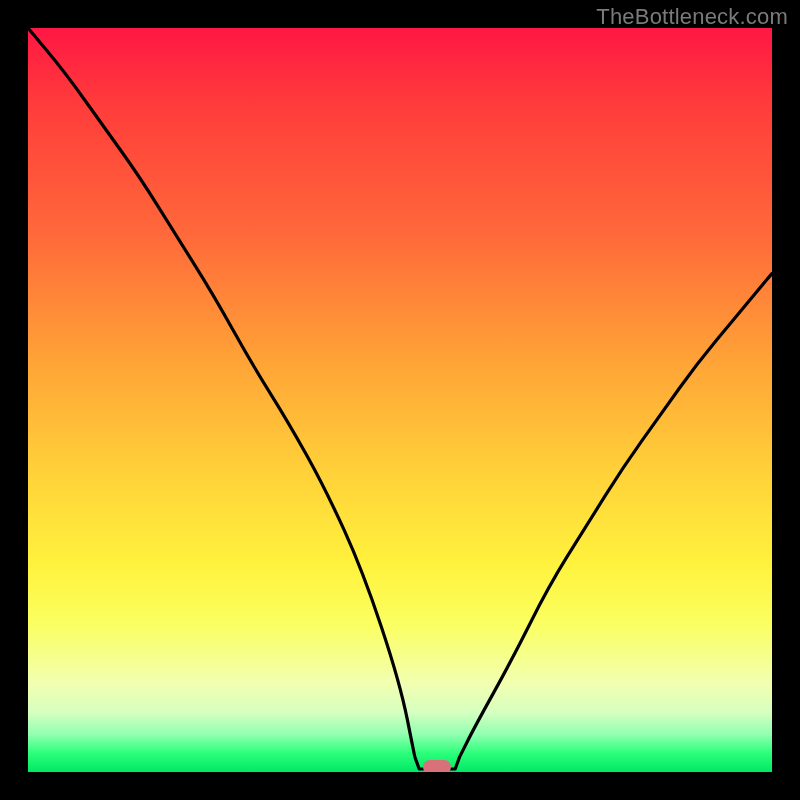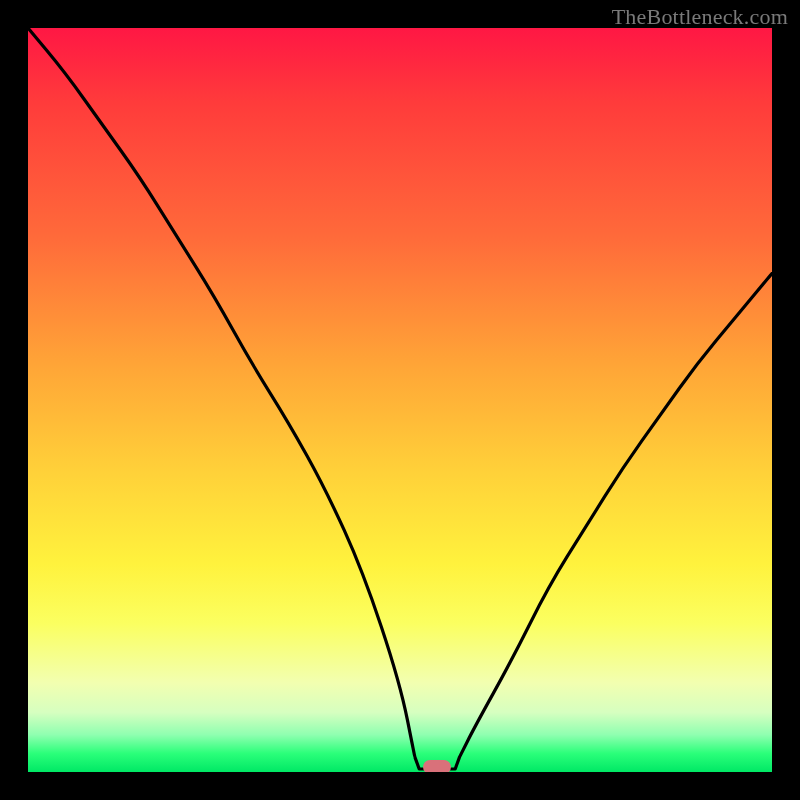--- a/index.html
+++ b/index.html
@@ -19,21 +19,20 @@
   }
   .watermark {
     position: absolute;
     top: 4px;
     right: 12px;
     color: #7a7a7a;
     font-size: 22px;
     font-weight: 500;
     letter-spacing: 0.2px;
     z-index: 20;
-    font-family: Liberation Serif, serif;
   }
   .plot-area {
     position: absolute;
     left: 28px;
     top: 28px;
     width: 744px;
     height: 744px;
     overflow: hidden;
   }
   .gradient {

